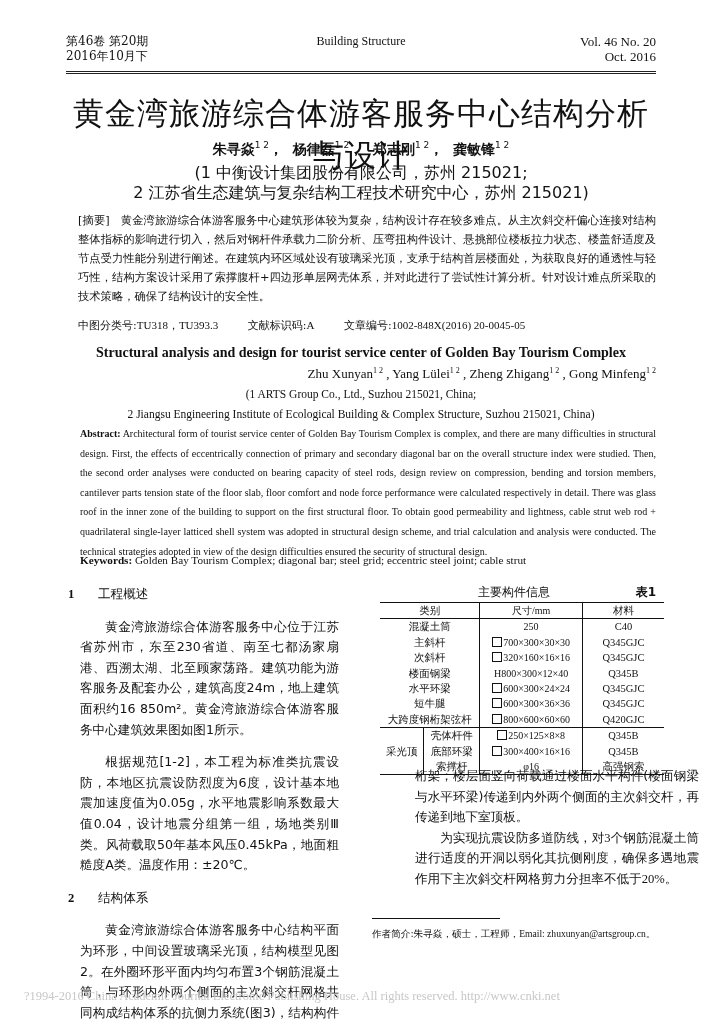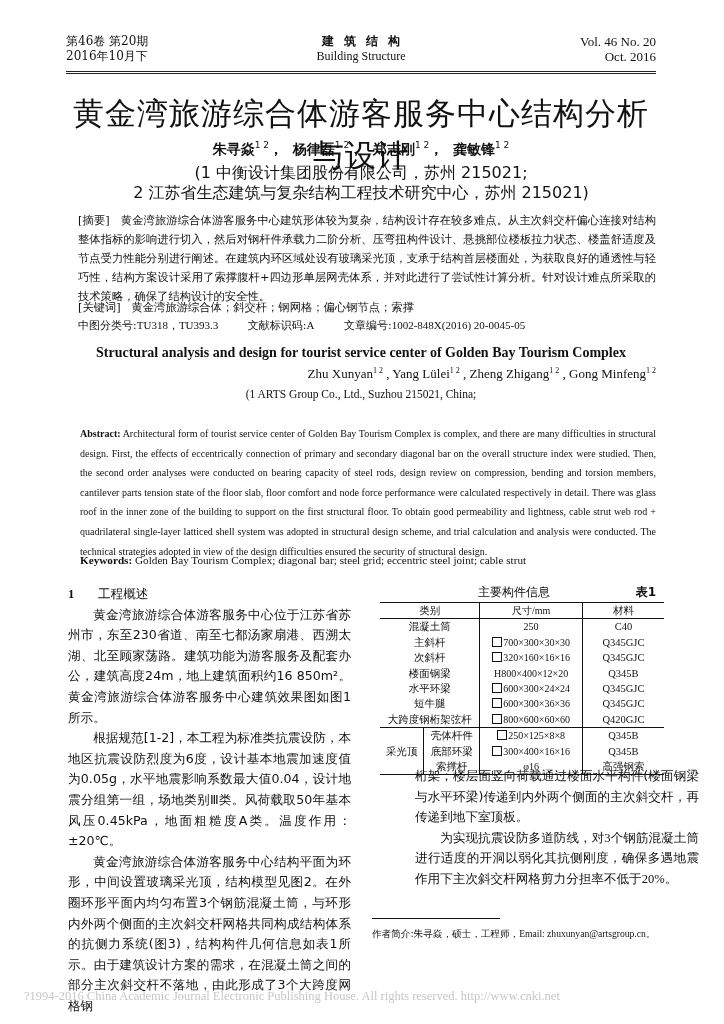--- a/index.html
+++ b/index.html
@@ -42,21 +42,21 @@
   .en-aff { position: absolute; left: 66px; width: 590px; text-align: center; font-family: "Liberation Serif", serif; font-size: 11.5px; }
   .en-aff1 { top: 388px; } .en-aff2 { top: 408px; }
   .en-abs { position: absolute; left: 80px; width: 576px; top: 424px; font-family: "Liberation Serif", serif;
             font-size: 10px; line-height: 19.6px; text-align: justify; }
   .en-abs b { font-weight: bold; }
   .en-kw { position: absolute; left: 80px; width: 576px; top: 554px; font-family: "Liberation Serif", serif; font-size: 11.2px; }
 
   
   .col-l { position: absolute; left: 68px; width: 283px; top: 584px; font-family: "DejaVu Sans", sans-serif;
            font-size: 12.6px; line-height: 20.6px; text-align: justify; }
-  .col-l p { margin: 0; text-indent: 2em; }
+  .col-l p { margin: 12px; text-indent: 2em; }
   .sec { font-weight: bold; font-size: 12.6px; }
   .sec .num { display: inline-block; width: 30px; font-family: "Liberation Serif", serif; }
   .sec .t { font-weight: normal; }
 
   
   .tbl-cap { position: absolute; left: 372px; width: 284px; top: 584px; font-family: "DejaVu Sans", sans-serif; font-size: 12px; }
   .tbl-cap .c { position: absolute; left: 0; width: 284px; text-align: center; }
   .tbl-cap .r { position: absolute; right: 0; font-weight: bold; }
   table.t1 { position: absolute; left: 380px; width: 284px; top: 602px; border-collapse: collapse;
              font-size: 10.5px; font-family: "DejaVu Sans", sans-serif; }
@@ -87,21 +87,20 @@
 <body>
 
 <div class="page">
 
   <div class="hdr">
     <div class="l">
       <div>第46卷 第20期</div>
       <div>2016年10月下</div>
     </div>
     <div class="c">
-      <div class="cn">建筑结构</div>
       <div class="en">Building Structure</div>
     </div>
     <div class="r">
       <div>Vol. 46 No. 20</div>
       <div>Oct.  2016</div>
     </div>
   </div>
   <div class="hdr-rule"></div>
   <div class="hdr-rule2"></div>
 
@@ -112,55 +111,55 @@
     <span>杨律磊</span><sup>1 2</sup>，&nbsp;
     <span>郑志刚</span><sup>1 2</sup>，&nbsp;
     <span>龚敏锋</span><sup>1 2</sup>
   </div>
   <div class="affil affil1">(1 中衡设计集团股份有限公司，苏州 215021;</div>
   <div class="affil affil2">2 江苏省生态建筑与复杂结构工程技术研究中心，苏州 215021)</div>
 
   <div class="abs-cn">
     <span class="lbl">[摘要]</span>&nbsp;&nbsp;
     <span>黄金湾旅游综合体游客服务中心建筑形体较为复杂，结构设计存在较多难点。从主次斜交杆偏心连接对结构整体指标的影响进行切入，然后对钢杆件承载力二阶分析、压弯扭构件设计、悬挑部位楼板拉力状态、楼盖舒适度及节点受力性能分别进行阐述。在建筑内环区域处设有玻璃采光顶，支承于结构首层楼面处，为获取良好的通透性与轻巧性，结构方案设计采用了索撑腹杆+四边形单层网壳体系，并对此进行了尝试性计算分析。针对设计难点所采取的技术策略，确保了结构设计的安全性。</span>
-  </div>
-  <div class="kw-cn">
-    <span>[关键词]</span>&nbsp;&nbsp;
-    <span>黄金湾旅游综合体；斜交杆；钢网格；偏心钢节点；索撑</span>
   </div>
   <div class="cls-cn">
     <span>中图分类号:</span><span class="v">TU318，TU393.3</span><span class="sp"></span>
     <span>文献标识码:</span><span class="v">A</span><span class="sp"></span>
     <span>文章编号:</span><span class="v">1002-848X(2016) 20-0045-05</span>
   </div>
 
   <div class="en-title">Structural analysis and design for tourist service center of Golden Bay Tourism Complex</div>
   <div class="en-auth">
     <span>Zhu Xunyan</span><sup>1 2</sup>&nbsp;,
     <span>Yang Lülei</span><sup>1 2</sup>&nbsp;,
     <span>Zheng Zhigang</span><sup>1 2</sup>&nbsp;,
     <span>Gong Minfeng</span><sup>1 2</sup>
   </div>
   <div class="en-aff en-aff1">(1 ARTS Group Co., Ltd., Suzhou 215021, China;</div>
+  <div class="en-aff en-aff2">2 Jiangsu Engineering Institute of Ecological Building &amp; Complex Structure, Suzhou 215021, China)</div>
 
   <div class="en-abs">
     <b>Abstract:</b>
     <span>Architectural form of tourist service center of Golden Bay Tourism Complex is complex, and there are many difficulties in structural design. First, the effects of eccentrically connection of primary and secondary diagonal bar on the overall structure index were studied. Then, the second order analyses were conducted on bearing capacity of steel rods, design review on compression, bending and torsion members, cantilever parts tension state of the floor slab, floor comfort and node force performance were calculated respectively in detail. There was glass roof in the inner zone of the building to support on the first structural floor. To obtain good permeability and lightness, cable strut web rod + quadrilateral single-layer latticed shell system was adopted in structural design scheme, and trial calculation and analysis were conducted. The technical strategies adopted in view of the design difficulties ensured the security of structural design.</span>
   </div>
   <div class="en-kw">
     <b>Keywords:</b>
     <span>Golden Bay Tourism Complex; diagonal bar; steel grid; eccentric steel joint; cable strut</span>
   </div>
 
   <div class="col-l">
     <div class="sec">
       <span class="num">1</span><span class="t">工程概述</span>
     </div>
     <p>黄金湾旅游综合体游客服务中心位于江苏省苏州市，东至230省道、南至七都汤家扇港、西溯太湖、北至顾家荡路。建筑功能为游客服务及配套办公，建筑高度24m，地上建筑面积约16 850m²。黄金湾旅游综合体游客服务中心建筑效果图如图1所示。</p>
     <p>根据规范[1-2]，本工程为标准类抗震设防，本地区抗震设防烈度为6度，设计基本地震加速度值为0.05g，水平地震影响系数最大值0.04，设计地震分组第一组，场地类别Ⅲ类。风荷载取50年基本风压0.45kPa，地面粗糙度A类。温度作用：±20℃。</p>
+    <div class="sec">
+      <span class="num">2</span><span class="t">结构体系</span>
+    </div>
     <p>黄金湾旅游综合体游客服务中心结构平面为环形，中间设置玻璃采光顶，结构模型见图2。在外圈环形平面内均匀布置3个钢筋混凝土筒，与环形内外两个侧面的主次斜交杆网格共同构成结构体系的抗侧力系统(图3)，结构构件几何信息如表1所示。由于建筑设计方案的需求，在混凝土筒之间的部分主次斜交杆不落地，由此形成了3个大跨度网格钢</p>
   </div>
 
   <div class="tbl-cap">
     <span class="c">主要构件信息</span>
     <span class="r">表1</span>
   </div>
   <table class="t1">
     <thead>
       <tr>
@@ -180,21 +179,21 @@
         <td class="c2"><span class="box"></span><span>700×300×30×30</span></td>
         <td class="c3">Q345GJC</td>
       </tr>
       <tr>
         <td class="c1" colspan="2">次斜杆</td>
         <td class="c2"><span class="box"></span><span>320×160×16×16</span></td>
         <td class="c3">Q345GJC</td>
       </tr>
       <tr>
         <td class="c1" colspan="2">楼面钢梁</td>
-        <td class="c2"><span>H800×400×12×20</span></td>
+        <td class="c2"><span>H800×300×12×40</span></td>
         <td class="c3">Q345B</td>
       </tr>
       <tr>
         <td class="c1" colspan="2">水平环梁</td>
         <td class="c2"><span class="box"></span><span>600×300×24×24</span></td>
         <td class="c3">Q345GJC</td>
       </tr>
       <tr>
         <td class="c1" colspan="2">短牛腿</td>
         <td class="c2"><span class="box"></span><span>600×300×36×36</span></td>

